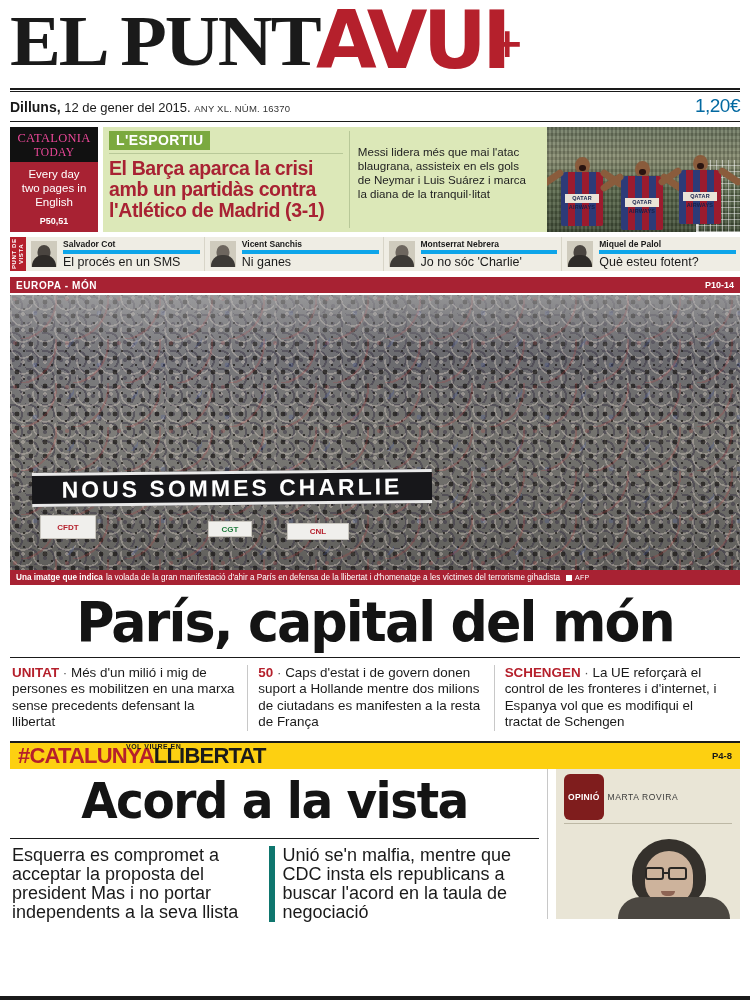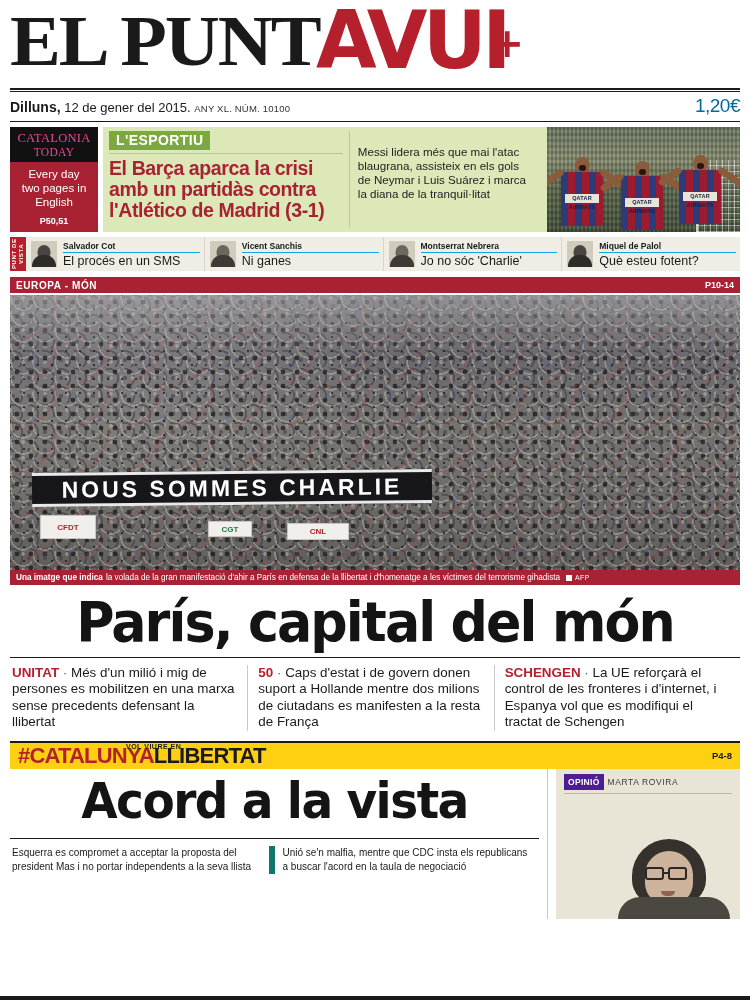--- a/index.html
+++ b/index.html
@@ -138,21 +138,21 @@
   .colmn + .colmn { border-left:1px solid #d8d5c8; }
   .col-avatar {
     width:26px; height:26px; flex:0 0 26px; margin-right:6px; position:relative; overflow:hidden;
     background:#cfcbbd;
   }
   .col-avatar .ah { position:absolute; left:50%; top:4px; transform:translateX(-50%); width:13px; height:14px; border-radius:50% 50% 45% 45%; background:#4a4540; }
   .col-avatar .ab { position:absolute; left:50%; bottom:0; transform:translateX(-50%); width:24px; height:12px; border-radius:11px 11px 0 0; background:#2e2b28; }
   .col-avatar.light .ah { background:#6d665e; }
   .col-avatar.light .ab { background:#3d3a36; }
   .col-text { flex:1; min-width:0; }
-  .col-name { font-size:8.5px; font-weight:700; color:#1a1a1a; border-bottom:1px solid #0ea5e9; padding-bottom:1px; }
+  .col-name { font-size:8.5px; font-weight:700; color:#1a1a1a; border-bottom:4px solid #0ea5e9; padding-bottom:1px; }
   .col-title { font-size:12.5px; color:#1a1a1a; margin-top:1px; white-space:nowrap; overflow:hidden; }
 
   
   .secbar {
     margin:6px 10px 0 10px; background:#a82233; color:#fff;
     display:flex; align-items:center; justify-content:space-between;
     padding:2px 6px; height:16px;
   }
   .secbar .name { font-size:10px; font-weight:700; letter-spacing:.6px; }
   .secbar .pg { font-size:9px; font-weight:700; }
@@ -239,27 +239,27 @@
   
   .bottom { display:flex; margin:0 10px; height:150px; }
   .bottom-left { flex:1; padding-right:8px; border-right:1px solid #c8c8c8; }
   .bottom-head {
     text-align:center; font-family:"DejaVu Sans", sans-serif; font-weight:700;
     font-size:49px; line-height:66px; letter-spacing:-1.6px; color:#141414;
     transform:scaleX(.96); transform-origin:center;
   }
   .bottom-rule { border-top:1px solid #1a1a1a; margin-top:3px; }
   .bottom-cols { display:flex; margin-top:7px; }
-  .bottom-col { flex:1; padding:0 8px; font-size:10px; line-height:14px; }
+  .bottom-col { flex:1; padding:0 8px; font-size:18px; line-height:19px; }
   .bottom-col:first-child { padding-left:2px; }
   .bottom-col + .bottom-col { border-left:6px solid #0f766e; }
 
   .opinio-box { width:184px; flex:0 0 184px; margin-left:8px; background:#e9e5d6; position:relative; overflow:hidden; padding:5px 8px 0 8px; }
   .opinio-tagline { display:flex; align-items:baseline; border-bottom:1px solid #bdb8a5; padding-bottom:3px; }
-  .opinio-tag { background:#4c1d95; color:#fff; font-size:8.5px; font-weight:700; padding:3px 4px; letter-spacing:.3px; }
+  .opinio-tag { background:#7f1d1d; color:#fff; font-size:8.5px; font-weight:700; padding:18px 4px; letter-spacing:.3px;border-radius:6px; }
   .opinio-author { font-size:8.5px; letter-spacing:.6px; color:#3a3a3a; margin-left:4px; }
   .opinio-head { font-size:23px; line-height:26px; color:#1a1a1a; margin-top:6px; letter-spacing:-.5px; }
   .portrait { position:absolute; right:6px; bottom:0; width:118px; height:82px; overflow:hidden; }
   .portrait .hair { position:absolute; left:16px; top:2px; width:74px; height:66px; border-radius:38px 38px 26px 26px; background:#35312c; }
   .portrait .face { position:absolute; left:29px; top:14px; width:48px; height:54px; border-radius:24px 24px 22px 22px; background:#cdb39c; }
   .portrait .glass { position:absolute; top:30px; width:19px; height:13px; border:2px solid #2a2724; border-radius:3px; }
   .portrait .glass.l { left:29px; }
   .portrait .glass.r { left:52px; }
   .portrait .bridge { position:absolute; left:48px; top:35px; width:6px; height:2px; background:#2a2724; }
   .portrait .mouth { position:absolute; left:45px; top:54px; width:14px; height:5px; border-radius:0 0 7px 7px; background:#8d6454; }
@@ -278,21 +278,21 @@
       <span class="logo-avui">AVUI</span>
       <span class="logo-plus">+</span>
     </div>
   </div>
   <div class="rule-double"></div>
 
   <div class="dateline">
     <div class="left">
       <span class="day">Dilluns,</span>
       <span>12 de gener del 2015.</span>
-      <span class="issue">ANY XL. NÚM. 10100</span>
+      <span class="issue">ANY XL. NÚM. 16370</span>
     </div>
     <div class="price">1,20€</div>
   </div>
 
   <div class="sports">
 
     <div class="catalonia">
       <div class="catalonia-top">
         <div class="l1">CATALONIA</div>
         <div class="l2">TODAY</div>

